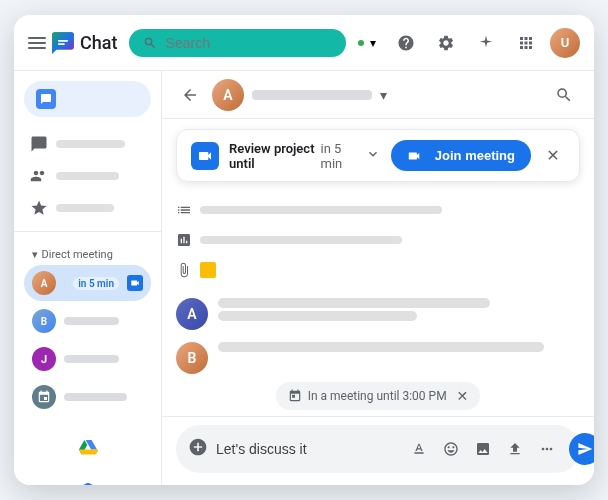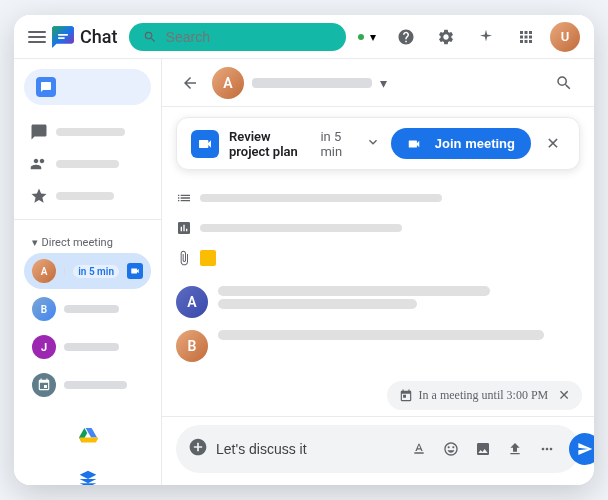--- a/index.html
+++ b/index.html
@@ -27,21 +27,21 @@
 
     
     .top-header {
       display: flex;
       align-items: center;
       padding: 8px 14px;
       gap: 4px;
       background: #fff;
       border-bottom: 1px solid #e8eaed;
       flex-shrink: 0;
-      height: 44px;
+      height: 56px;
     }
     .hamburger-icon {
       display: flex; flex-direction: column; gap: 3px; cursor: pointer;
     }
     .hamburger-icon span {
       display: block; width: 18px; height: 2px; background: #5f6368; border-radius: 2px;
     }
     .chat-logo {
       width: 26px; height: 26px; flex-shrink: 0;
     }
@@ -257,22 +257,22 @@
     .toolbar-attachment {
       display: flex; align-items: center; gap: 8px;
       padding: 4px 0;
     }
     .toolbar-attachment-line {
       height: 8px; background: #e0e0e0; border-radius: 4px; width: 60%;
     }
 
     
     .in-meeting-status {
-      display: flex; align-items: center; justify-content: flex-end;
-      gap: 8px; padding: 6px 12px; flex-shrink: 0; font-family: Liberation Serif, serif;
+      display: flex; align-items: center; justify-content: center;
+      gap: 8px; padding: 6px 12px; flex-shrink: 0;
     }
     .in-meeting-badge {
       display: flex; align-items: center; gap: 6px;
       background: #f1f3f4; border-radius: 16px;
       padding: 6px 12px; font-size: 12px; color: #5f6368;
     }
     .in-meeting-close { color: #5f6368; cursor: pointer; font-size: 14px; margin-left: 4px; }
 
     
     .input-area {
@@ -493,21 +493,21 @@
         </div>
       </div>
 
       <div class="meeting-banner">
         <div class="meeting-banner-icon">
           <svg width="16" height="16" viewBox="0 0 24 24" fill="white">
             <path d="M17 10.5V7c0-.55-.45-1-1-1H4c-.55 0-1 .45-1 1v10c0 .55.45 1 1 1h12c.55 0 1-.45 1-1v-3.5l4 4v-11l-4 4z"></path>
           </svg>
         </div>
         <div class="meeting-banner-text">
-          <span class="meeting-banner-title">Review project plan</span>
+          <span class="meeting-banner-title">Review project until</span>
           <span class="meeting-banner-time">in 5 min</span>
         </div>
         <div class="meeting-expand-btn">
           <svg width="16" height="16" viewBox="0 0 24 24" fill="#5f6368">
             <path d="M7.41 8.59L12 13.17l4.59-4.58L18 10l-6 6-6-6 1.41-1.41z"></path>
           </svg>
         </div>
         <button class="join-meeting-btn">
           <svg width="14" height="14" viewBox="0 0 24 24" fill="white">
             <path d="M17 10.5V7c0-.55-.45-1-1-1H4c-.55 0-1 .45-1 1v10c0 .55.45 1 1 1h12c.55 0 1-.45 1-1v-3.5l4 4v-11l-4 4z"></path>

